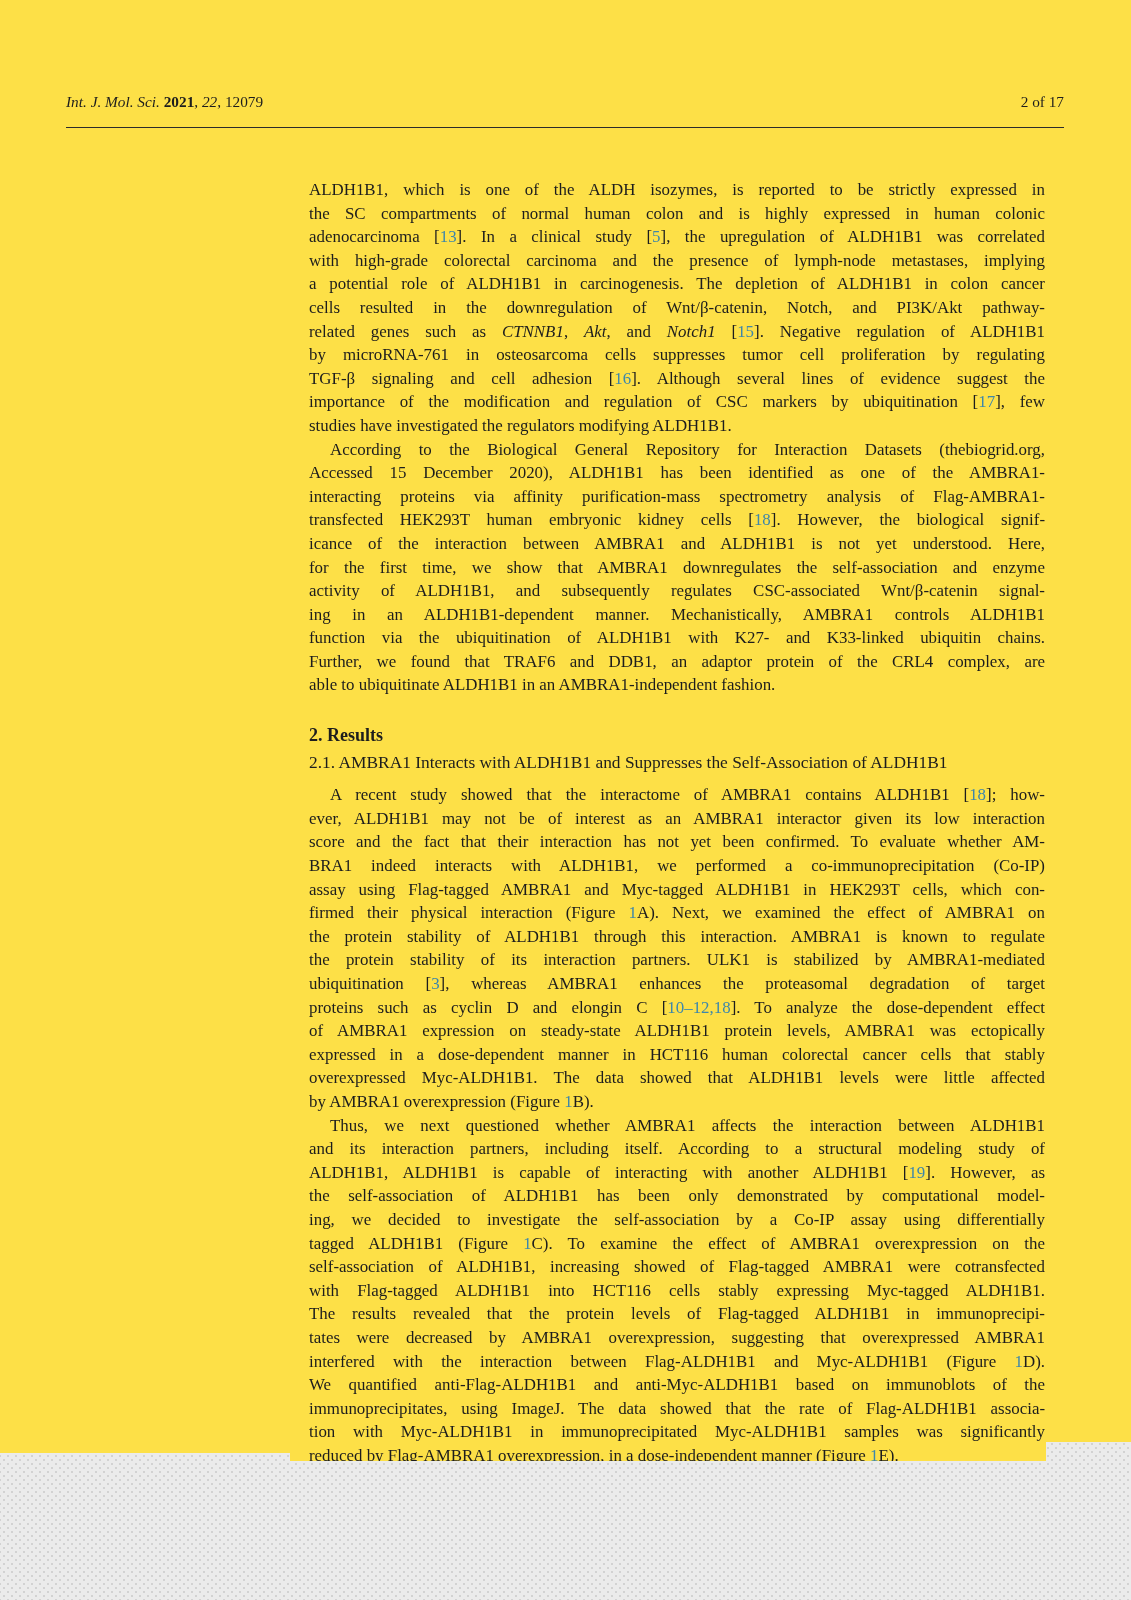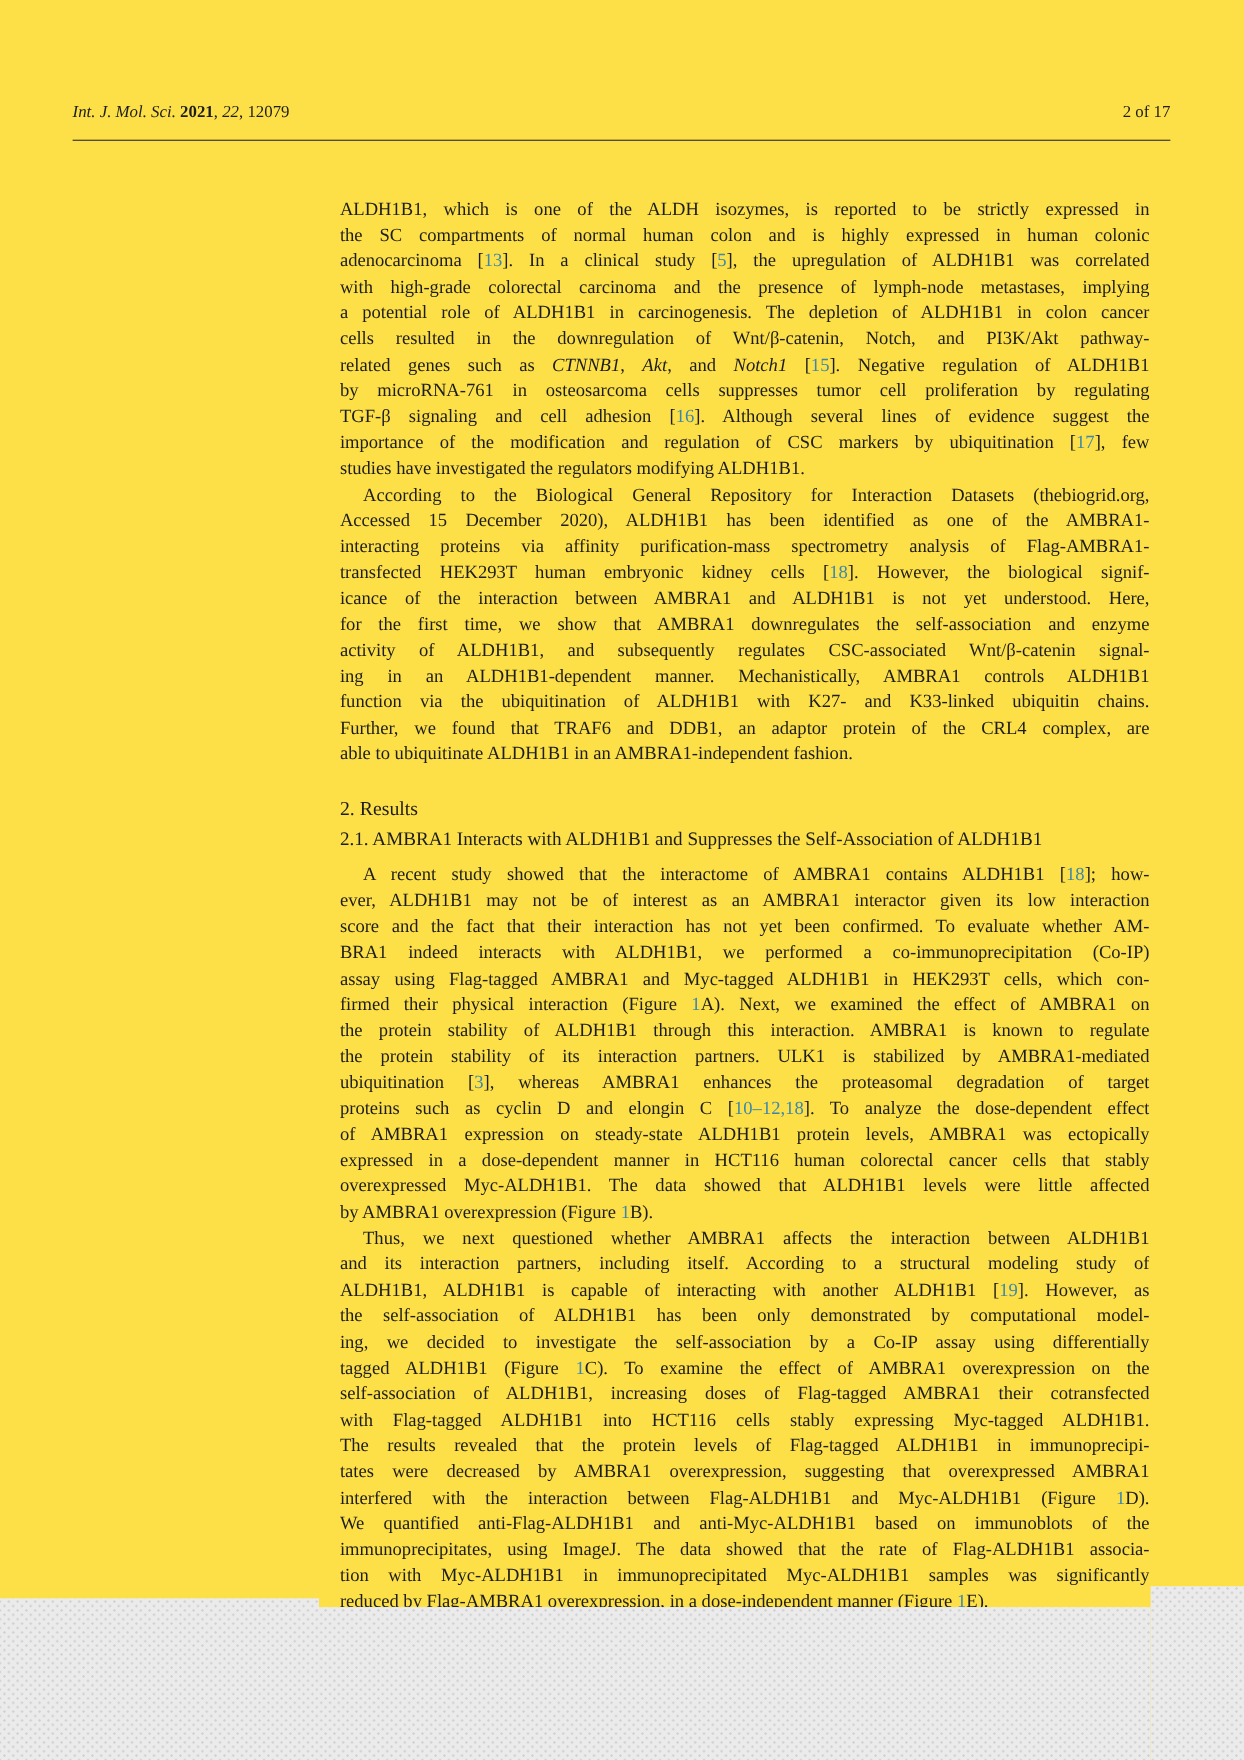--- a/index.html
+++ b/index.html
@@ -52,21 +52,21 @@
     text-align:justify;
     text-align-last:justify;
     white-space:normal;
   }
   .line.last{text-align-last:left;}
   .para.indent .line.first{padding-left:21px;}
   .h2{
     margin-top:27px;
     height:var(--lh);
     line-height:var(--lh);
-    font-weight:normal;
+    font-weight:bold;
     font-size:18px;
   }
   .h3{
     margin-top:3px;
     height:var(--lh);
     line-height:var(--lh);
     font-size:17.4px;
     white-space:nowrap;
   }
   .h3 + .para{margin-top:9px;}
@@ -144,21 +144,21 @@
         <div class="line"><span class="seg">overexpressed Myc-ALDH1B1. The data showed that ALDH1B1 levels were little affected</span></div>
         <div class="line last"><span class="seg">by AMBRA1 overexpression (Figure </span><span class="seg seg-link">1</span><span class="seg">B).</span></div>
       </div>
       <div class="para indent">
         <div class="line first"><span class="seg">Thus, we next questioned whether AMBRA1 affects the interaction between ALDH1B1</span></div>
         <div class="line"><span class="seg">and its interaction partners, including itself. According to a structural modeling study of</span></div>
         <div class="line"><span class="seg">ALDH1B1, ALDH1B1 is capable of interacting with another ALDH1B1 [</span><span class="seg seg-link">19</span><span class="seg">]. However, as</span></div>
         <div class="line"><span class="seg">the self-association of ALDH1B1 has been only demonstrated by computational model-</span></div>
         <div class="line"><span class="seg">ing, we decided to investigate the self-association by a Co-IP assay using differentially</span></div>
         <div class="line"><span class="seg">tagged ALDH1B1 (Figure </span><span class="seg seg-link">1</span><span class="seg">C). To examine the effect of AMBRA1 overexpression on the</span></div>
-        <div class="line"><span class="seg">self-association of ALDH1B1, increasing doses of Flag-tagged AMBRA1 their cotransfected</span></div>
+        <div class="line"><span class="seg">self-association of ALDH1B1, increasing showed of Flag-tagged AMBRA1 were cotransfected</span></div>
         <div class="line"><span class="seg">with Flag-tagged ALDH1B1 into HCT116 cells stably expressing Myc-tagged ALDH1B1.</span></div>
         <div class="line"><span class="seg">The results revealed that the protein levels of Flag-tagged ALDH1B1 in immunoprecipi-</span></div>
         <div class="line"><span class="seg">tates were decreased by AMBRA1 overexpression, suggesting that overexpressed AMBRA1</span></div>
         <div class="line"><span class="seg">interfered with the interaction between Flag-ALDH1B1 and Myc-ALDH1B1 (Figure </span><span class="seg seg-link">1</span><span class="seg">D).</span></div>
         <div class="line"><span class="seg">We quantified anti-Flag-ALDH1B1 and anti-Myc-ALDH1B1 based on immunoblots of the</span></div>
         <div class="line"><span class="seg">immunoprecipitates, using ImageJ. The data showed that the rate of Flag-ALDH1B1 associa-</span></div>
         <div class="line"><span class="seg">tion with Myc-ALDH1B1 in immunoprecipitated Myc-ALDH1B1 samples was significantly</span></div>
         <div class="line last"><span class="seg">reduced by Flag-AMBRA1 overexpression, in a dose-independent manner (Figure </span><span class="seg seg-link">1</span><span class="seg">E).</span></div>
       </div>
     </div>

